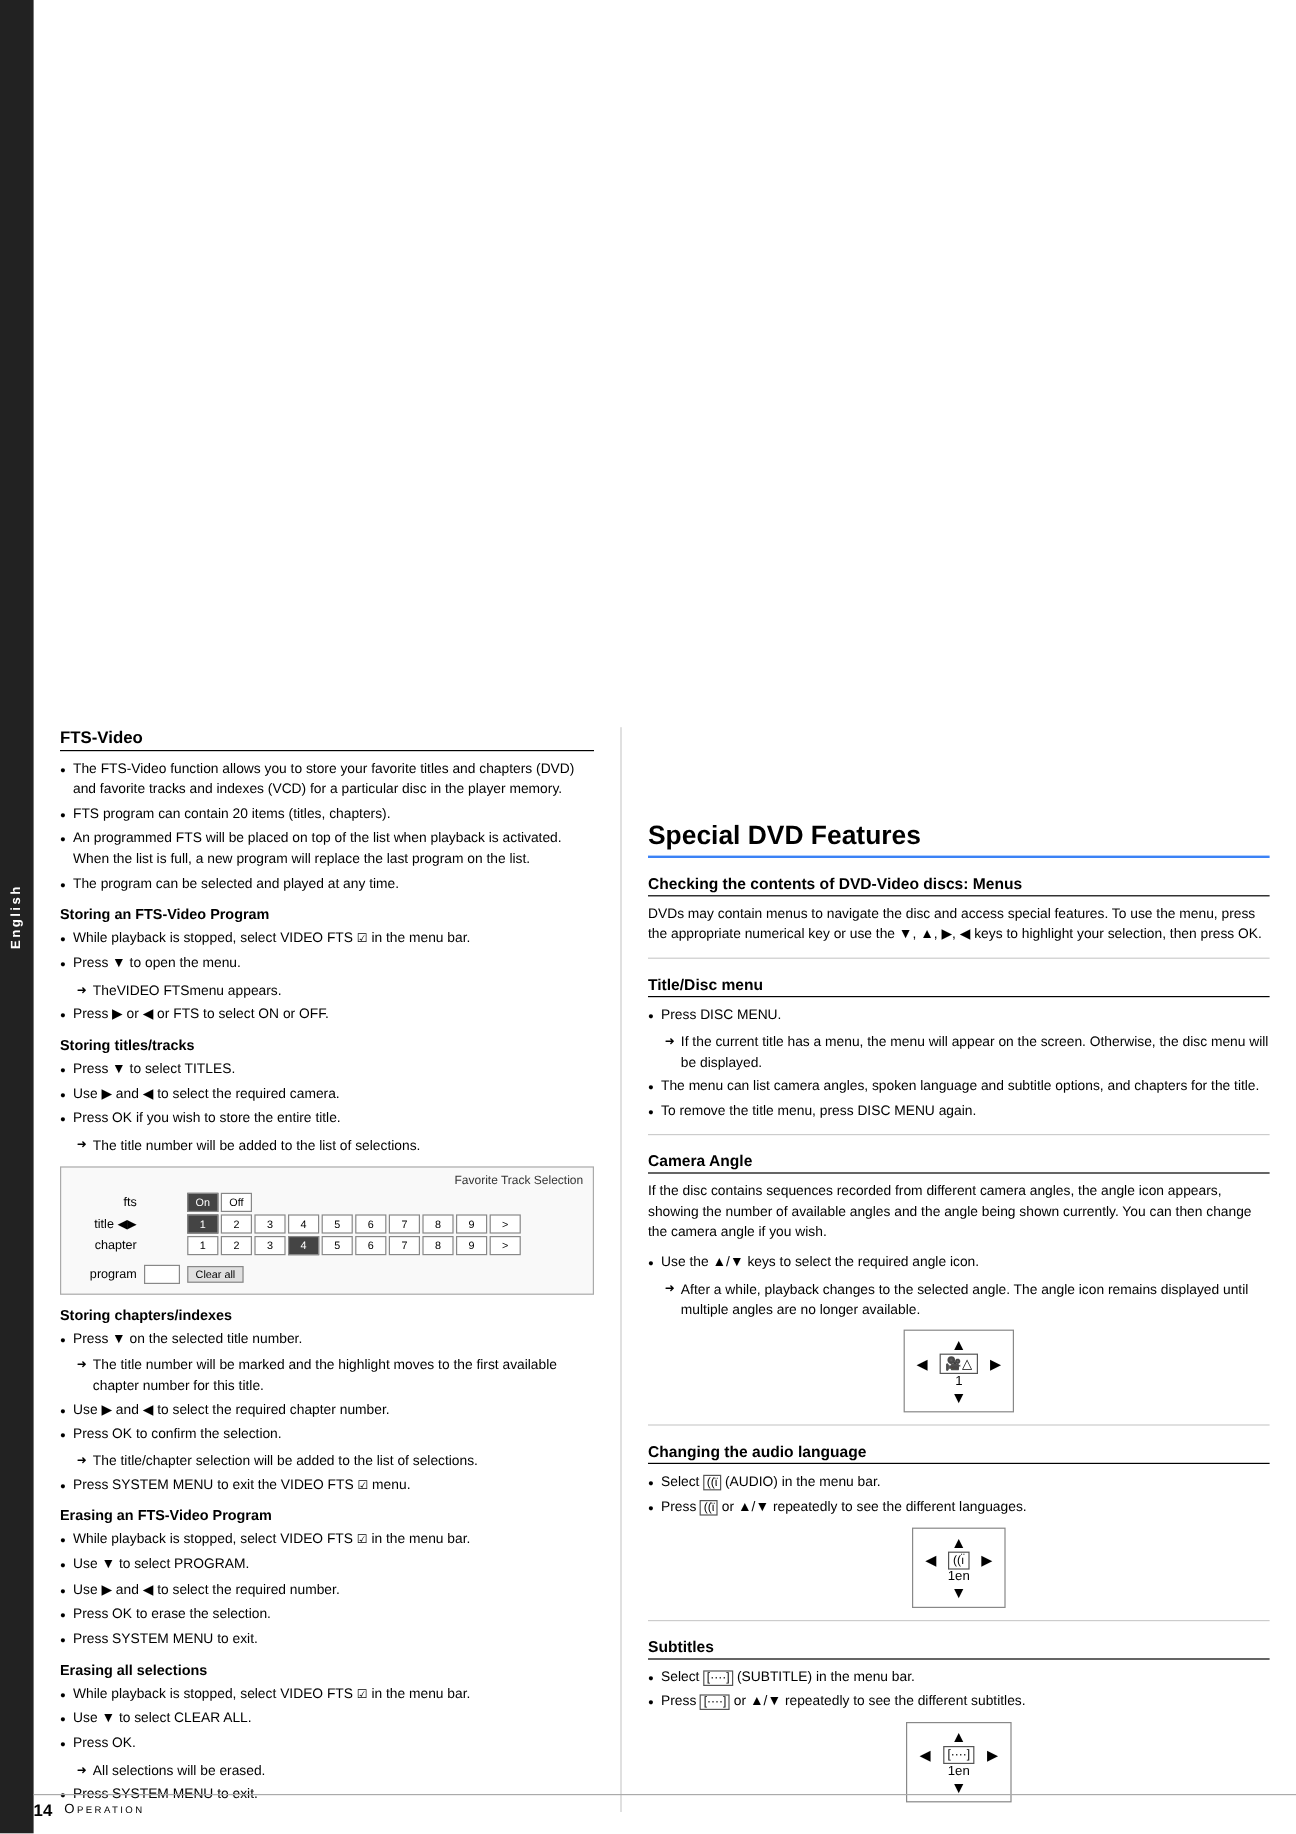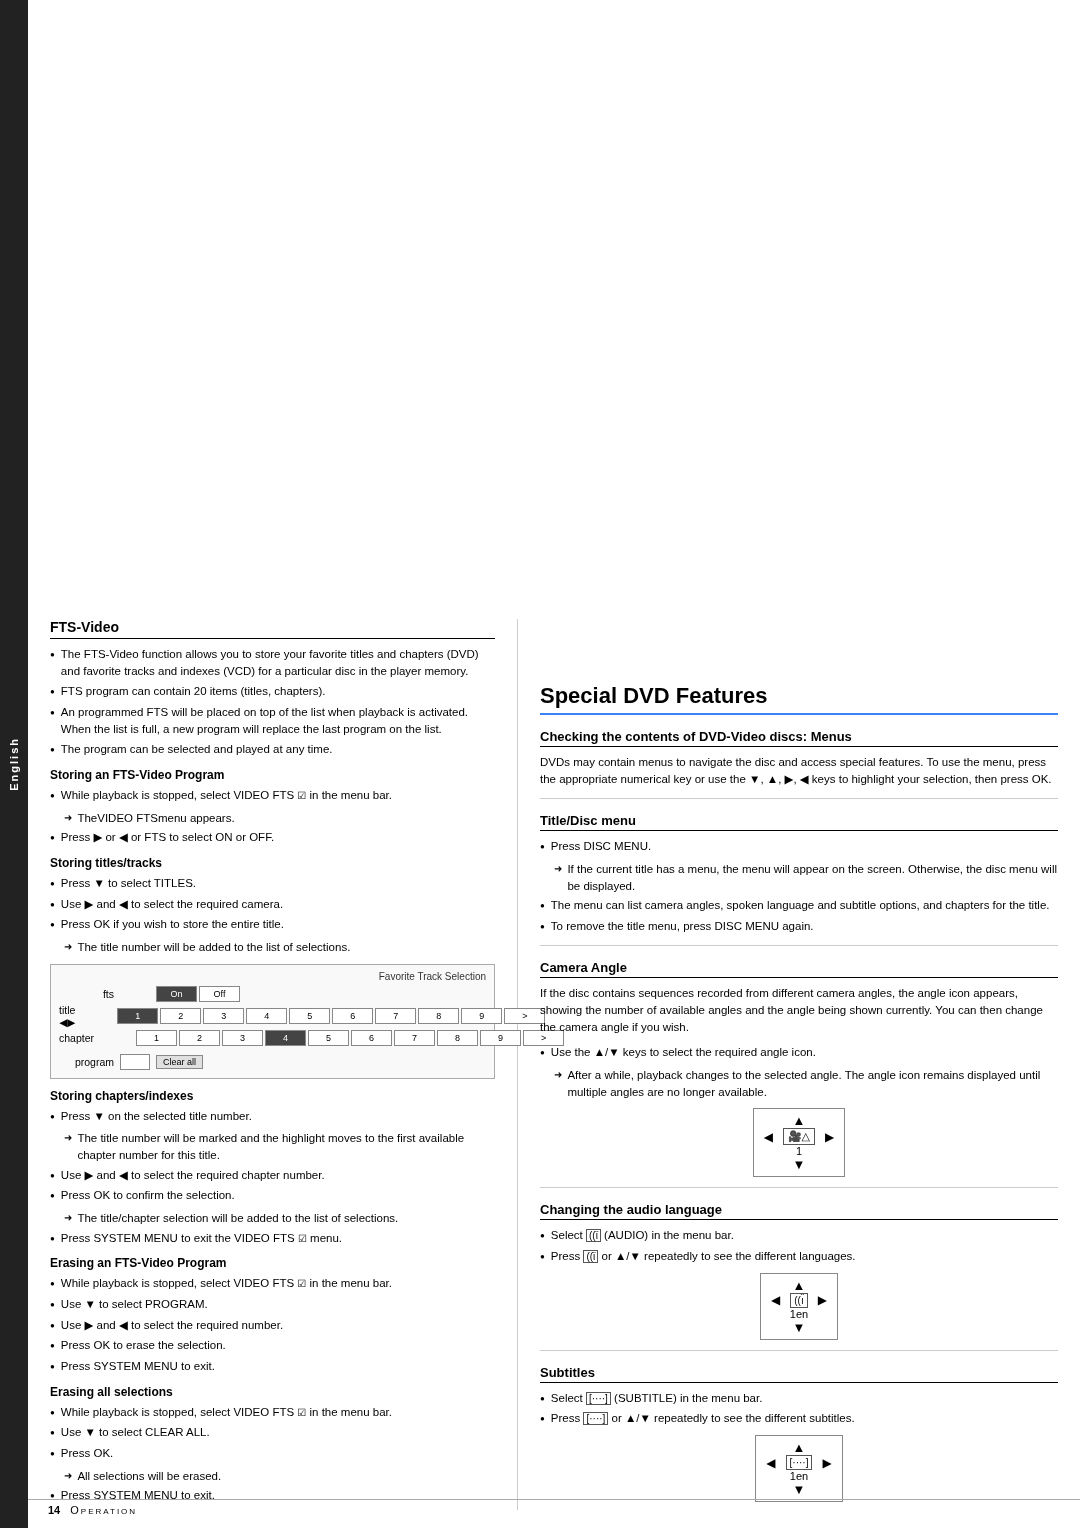--- a/index.html
+++ b/index.html
@@ -137,21 +137,21 @@
       width: 55px;
       text-align: right;
       margin-right: 6px;
       font-size: 10.5px;
     }
     .fts-cells {
       display: flex;
       gap: 2px;
     }
     .fts-cell {
-      width: 41px;
+      width: 26px;
       height: 16px;
       border: 1px solid #888;
       background: #fff;
       display: flex;
       align-items: center;
       justify-content: center;
       font-size: 9px;
     }
     .fts-cell.highlight {
       background: #444;
@@ -202,24 +202,23 @@
       position: absolute;
       bottom: 12px;
       left: 28px;
       right: 0;
       display: flex;
       align-items: center;
       border-top: 1px solid #aaa;
       padding-top: 4px;
     }
     .footer-page {
-      font-size: 11px;
+      font-size: 14px;
       font-weight: bold;
       margin-right: 10px;
-      padding-left: 20px;
     }
     .footer-operation {
       font-size: 11px;
       font-variant: small-caps;
       letter-spacing: 2px;
     }
     .intro-para {
       font-size: 11.5px;
       line-height: 1.5;
       margin-bottom: 8px;
@@ -251,20 +250,23 @@
           </li>
         <li>
             <span>The program can be selected and played at any time.</span>
           </li>
       </ul>
 
       <h3 class="sub-sub-title">Storing an FTS-Video Program</h3>
       <ul class="bullet-list">
         <li>
             <span>While playback is stopped, select <b>VIDEO FTS</b> <span style="font-size:10px">☑</span> in the menu bar.</span>
+          </li>
+        <li>
+            <span>Press ▼ to open the menu.</span>
           </li>
       </ul>
       <div class="arrow-item">The <b>VIDEO FTS</b> menu appears.</div>
       <ul class="bullet-list">
         <li>
             <span>Press ▶ or ◀ or FTS to select ON or OFF.</span>
           </li>
       </ul>
 
       <h3 class="sub-sub-title">Storing titles/tracks</h3>

